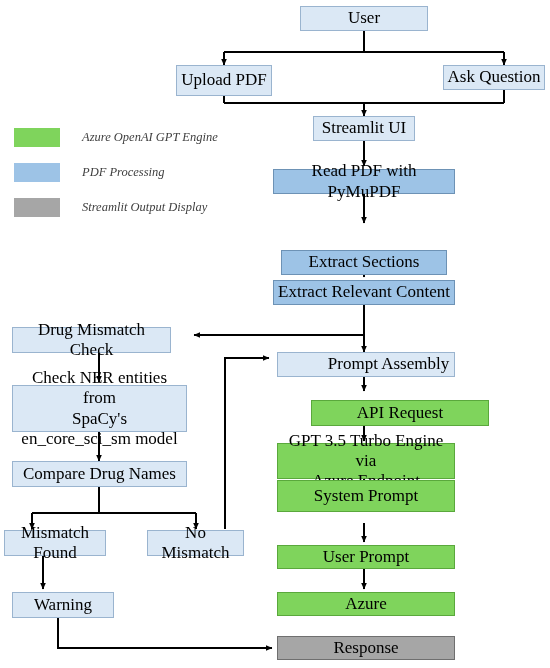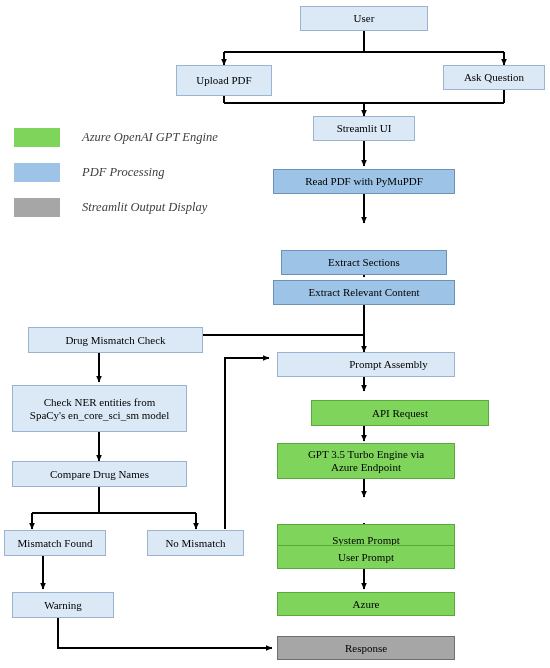--- a/index.html
+++ b/index.html
@@ -24,21 +24,21 @@
     pointer-events: none;
   }
   .node {
     position: absolute;
     box-sizing: border-box;
     display: flex;
     align-items: center;
     justify-content: center;
     text-align: center;
     font-family: "Liberation Serif", "DejaVu Serif", serif;
-    font-size: 11px;
+    font-size: 17px;
     line-height: 1.18;
     color: #000000;
     border: 1px solid #7b9cc0;
     padding: 0 3px;
     white-space: pre-line;
   }
   .fill-lightblue { background: #dbe8f5; border-color: #9ab4cf; }
   .fill-blue      { background: #9dc3e6; border-color: #6d92b5; }
   .fill-green     { background: #7fd45c; border-color: #5aa83c; }
   .fill-gray      { background: #a6a6a6; border-color: #6f6f6f; }
@@ -152,41 +152,41 @@
   <div class="node fill-lightblue" style="left:443px; top:65px; width:102px; height:25px;">Ask Question</div>
 
   <div class="node fill-lightblue" style="left:313px; top:116px; width:102px; height:25px;">Streamlit UI</div>
 
   <div class="node fill-blue" style="left:273px; top:169px; width:182px; height:25px;">Read PDF with PyMuPDF</div>
 
   <div class="node fill-blue" style="left:281px; top:226px; width:166px; height:25px;margin-top:24px;">Extract Sections</div>
 
   <div class="node fill-blue" style="left:273px; top:280px; width:182px; height:25px;">Extract Relevant Content</div>
 
-  <div class="node fill-lightblue" style="left:28px; top:327px; width:175px; height:26px;">Drug Mismatch Check</div>
+  <div class="node fill-lightblue" style="left:12px; top:327px; width:159px; height:26px;">Drug Mismatch Check</div>
 
   <div class="node fill-lightblue" style="left:12px; top:385px; width:175px; height:47px;">Check NER entities from
 SpaCy's en_core_sci_sm model</div>
 
   <div class="node fill-lightblue" style="left:12px; top:461px; width:175px; height:26px;">Compare Drug Names</div>
 
   <div class="node fill-lightblue" style="left:4px; top:530px; width:102px; height:26px;">Mismatch Found</div>
 
   <div class="node fill-lightblue" style="left:147px; top:530px; width:97px; height:26px;">No Mismatch</div>
 
   <div class="node fill-lightblue" style="left:12px; top:592px; width:102px; height:26px;">Warning</div>
 
   <div class="node fill-lightblue" style="left:277px; top:352px; width:178px; height:25px;padding-left:48px;">Prompt Assembly</div>
 
   <div class="node fill-green" style="left:277px; top:400px; width:178px; height:26px;margin-left:34px;">API Request</div>
 
   <div class="node fill-green" style="left:277px; top:443px; width:178px; height:36px;">GPT 3.5 Turbo Engine via
 Azure Endpoint</div>
 
-  <div class="node fill-green" style="left:277px; top:524px; width:178px; height:32px;">System Prompt</div>
+  <div class="node fill-green" style="left:277px; top:480px; width:178px; height:32px;">System Prompt</div>
 
   <div class="node fill-green" style="left:277px; top:545px; width:178px; height:24px;">User Prompt</div>
 
   <div class="node fill-green" style="left:277px; top:592px; width:178px; height:24px;">Azure</div>
 
   <div class="node fill-gray" style="left:277px; top:636px; width:178px; height:24px;">Response</div>
 
 </div>
 
 </body></html>

